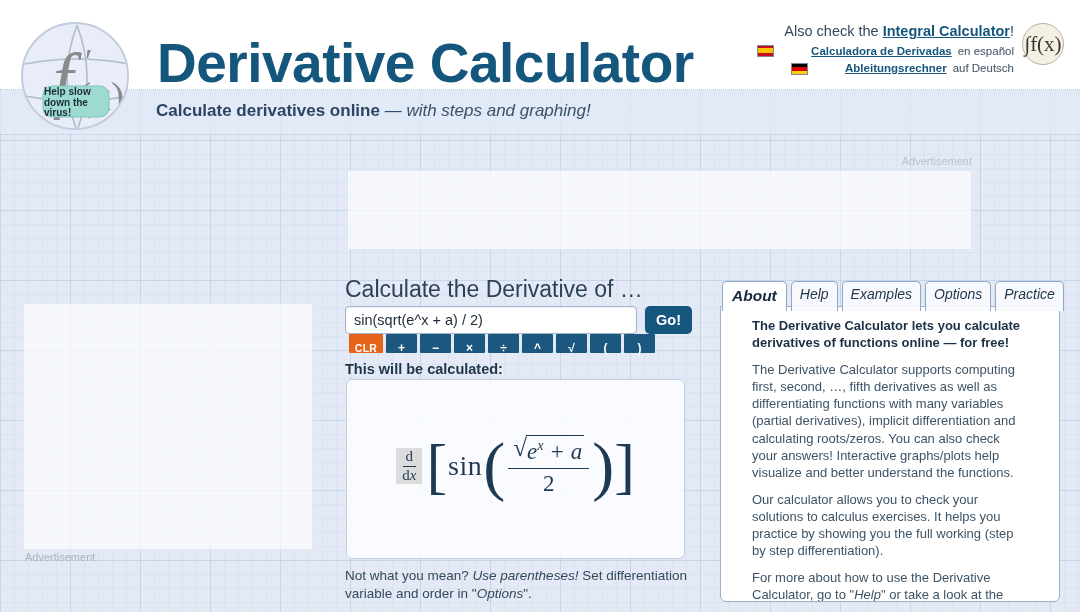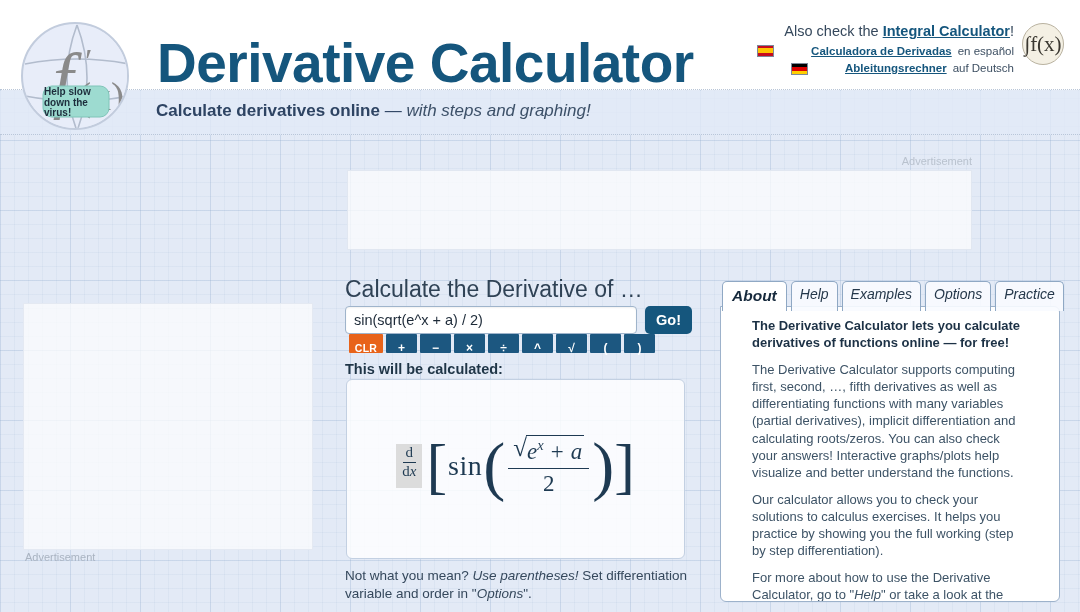--- a/index.html
+++ b/index.html
@@ -271,21 +271,21 @@
     display: inline-flex;
     flex-direction: column;
     align-items: center;
     font-size: 15px;
     line-height: 1.05;
     background: #dcdcdc;
     padding: 1px 3px;
     margin-right: 4px;
   }
   .ddx .num { border-bottom: 1.2px solid #1e3a52; padding: 0 3px 1px; }
-  .ddx .den { padding: 1px 3px 8px; }
+  .ddx .den { padding: 1px 3px 0; }
   .ddx i { font-style: italic; }
 
   .brk {
     font-size: 62px;
     font-weight: 300;
     line-height: 0.82;
     color: #1e3a52;
   }
   .fnname { font-size: 28px; letter-spacing: 0.5px; margin: 0 1px; }
   .paren-big {

